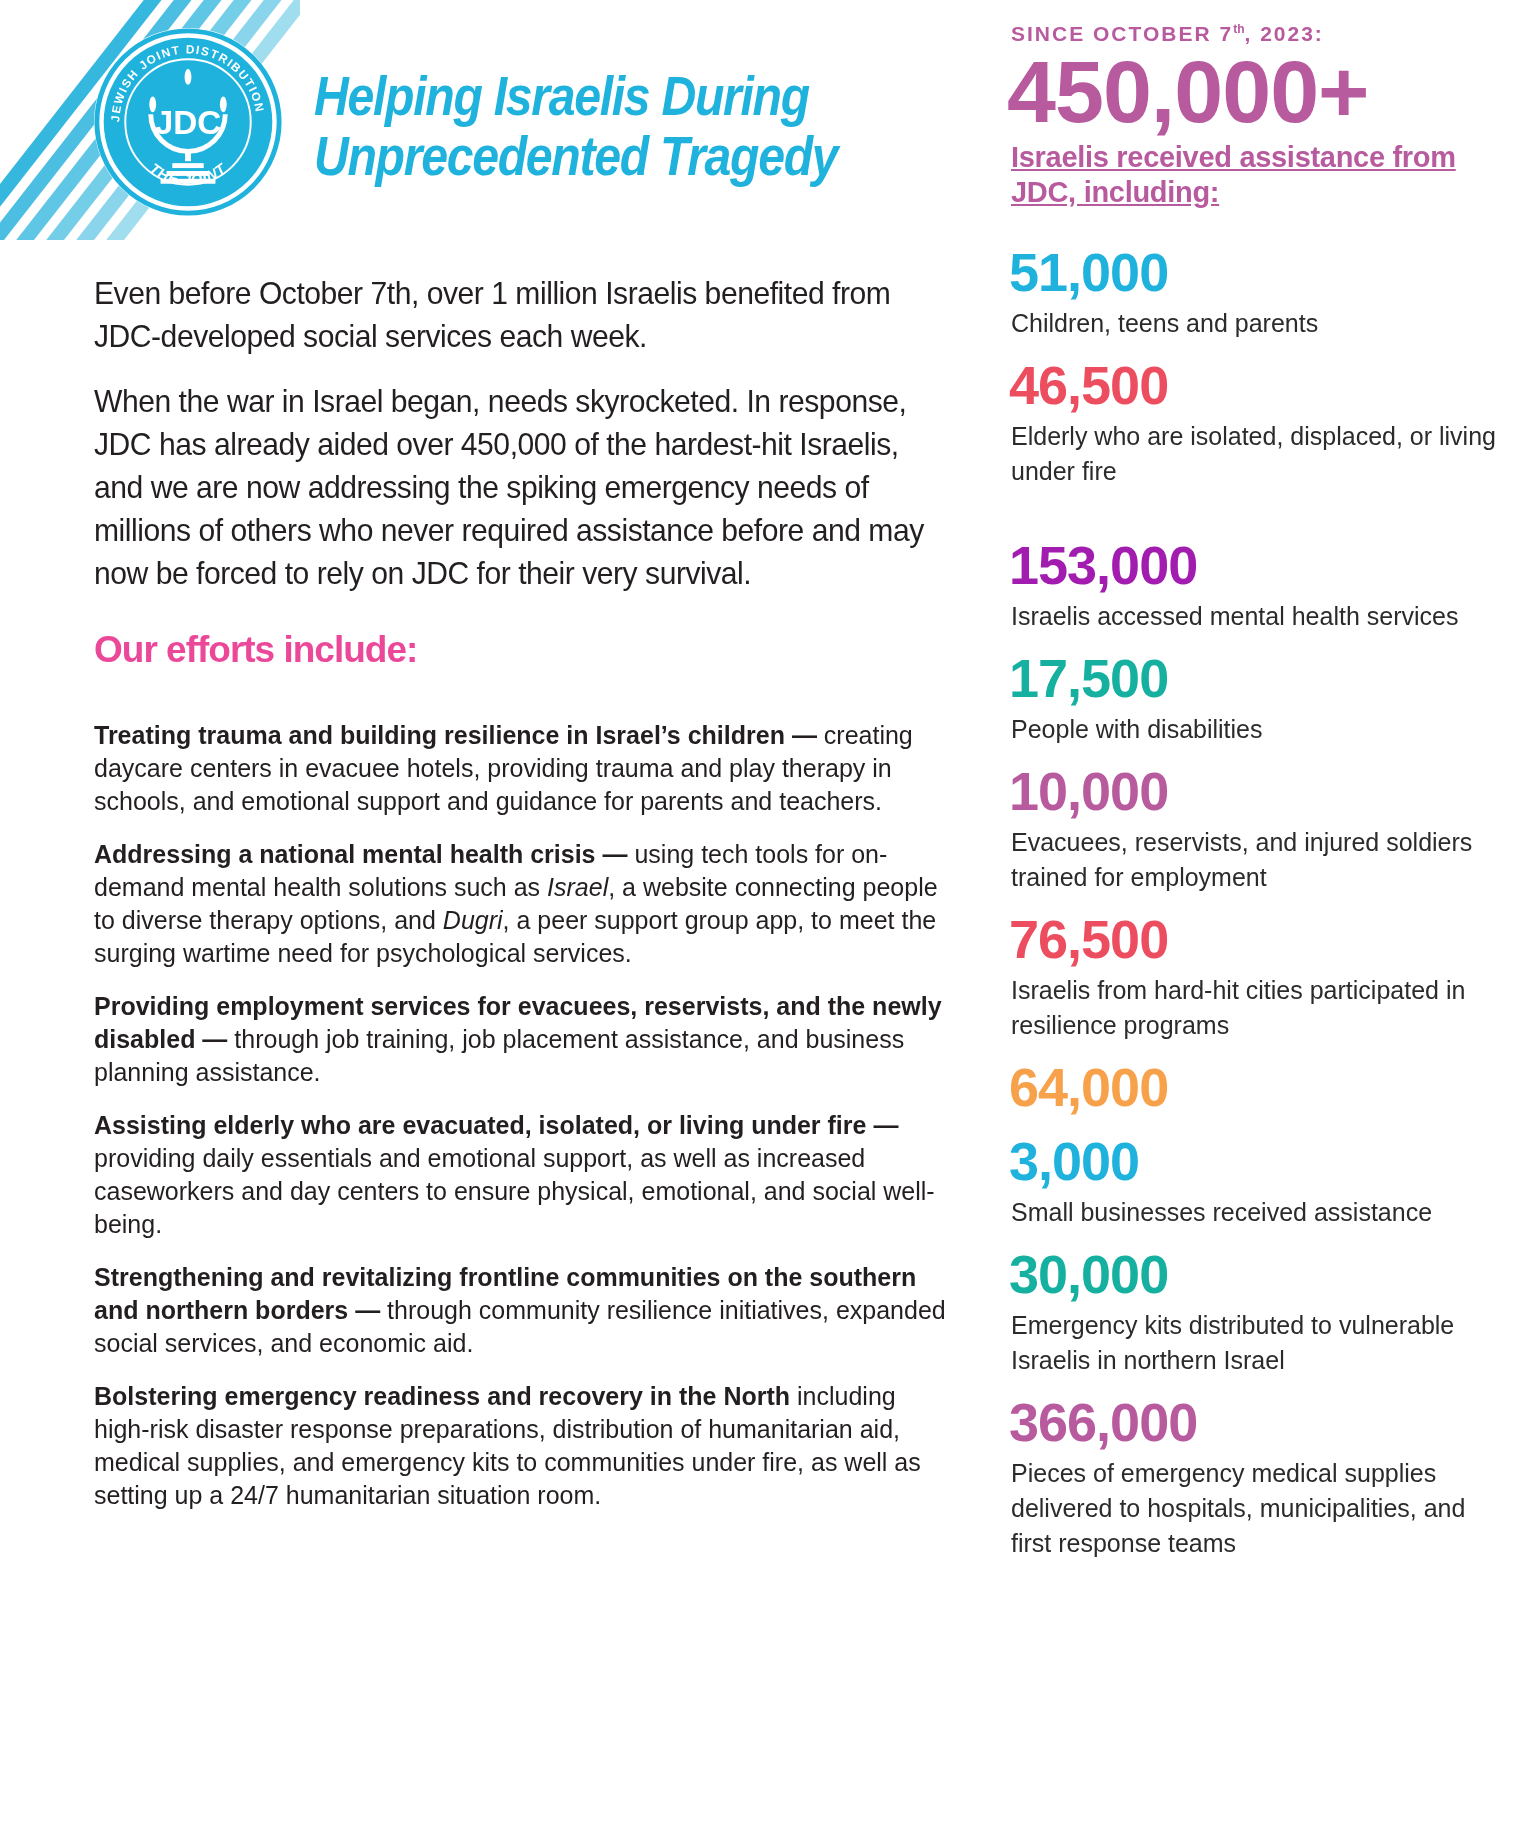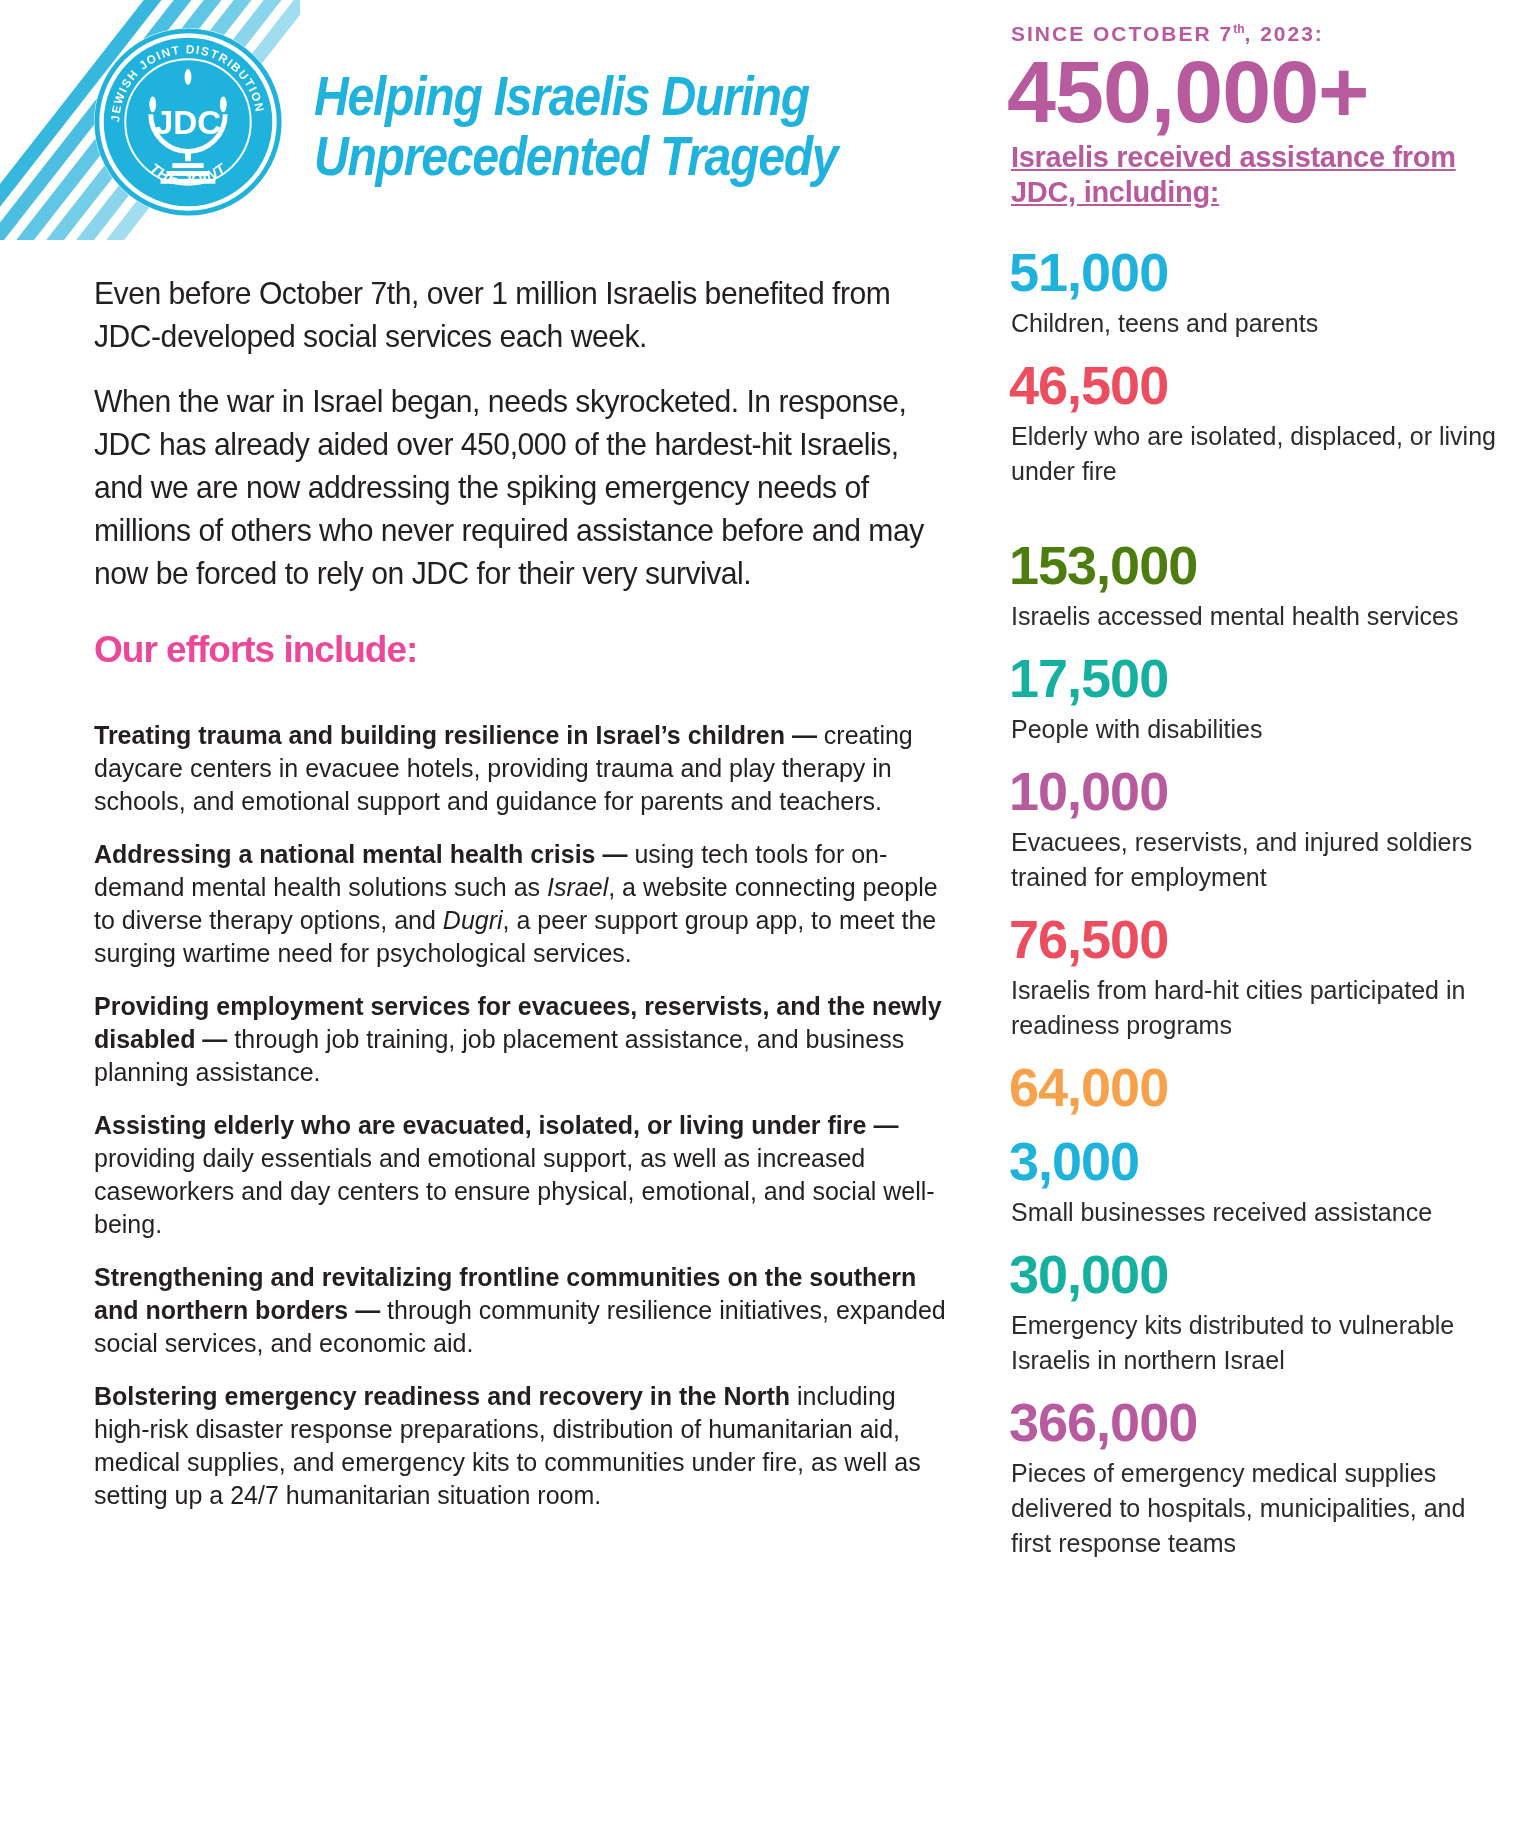--- a/index.html
+++ b/index.html
@@ -105,34 +105,34 @@
   <div id="stats-list">
     <div class="stat">
         <div class="stat-num" style="color: rgb(31, 178, 221);">51,000</div>
         <div class="stat-label">Children, teens and parents</div>
       </div>
     <div class="stat">
         <div class="stat-num" style="color: rgb(236, 77, 95);">46,500</div>
         <div class="stat-label">Elderly who are isolated, displaced, or living under fire</div>
       </div>
     <div class="stat">
-        <div class="stat-num" style="color: #4d7c0f; margin-top: 46px;">153,000</div>
+        <div class="stat-num" style="color: #a21caf; margin-top: 46px;">153,000</div>
         <div class="stat-label">Israelis accessed mental health services</div>
       </div>
     <div class="stat">
         <div class="stat-num" style="color: rgb(22, 176, 160);">17,500</div>
         <div class="stat-label">People with disabilities</div>
       </div>
     <div class="stat">
         <div class="stat-num" style="color: rgb(184, 90, 158);">10,000</div>
         <div class="stat-label">Evacuees, reservists, and injured soldiers trained for employment</div>
       </div>
     <div class="stat">
         <div class="stat-num" style="color: rgb(236, 77, 95);">76,500</div>
-        <div class="stat-label">Israelis from hard-hit cities participated in readiness programs</div>
+        <div class="stat-label">Israelis from hard-hit cities participated in resilience programs</div>
       </div>
     <div class="stat">
         <div class="stat-num" style="color: rgb(247, 162, 75);">64,000</div>
       </div>
     <div class="stat">
         <div class="stat-num" style="color: rgb(31, 178, 221);">3,000</div>
         <div class="stat-label">Small businesses received assistance</div>
       </div>
     <div class="stat">
         <div class="stat-num" style="color: rgb(22, 176, 160);">30,000</div>

